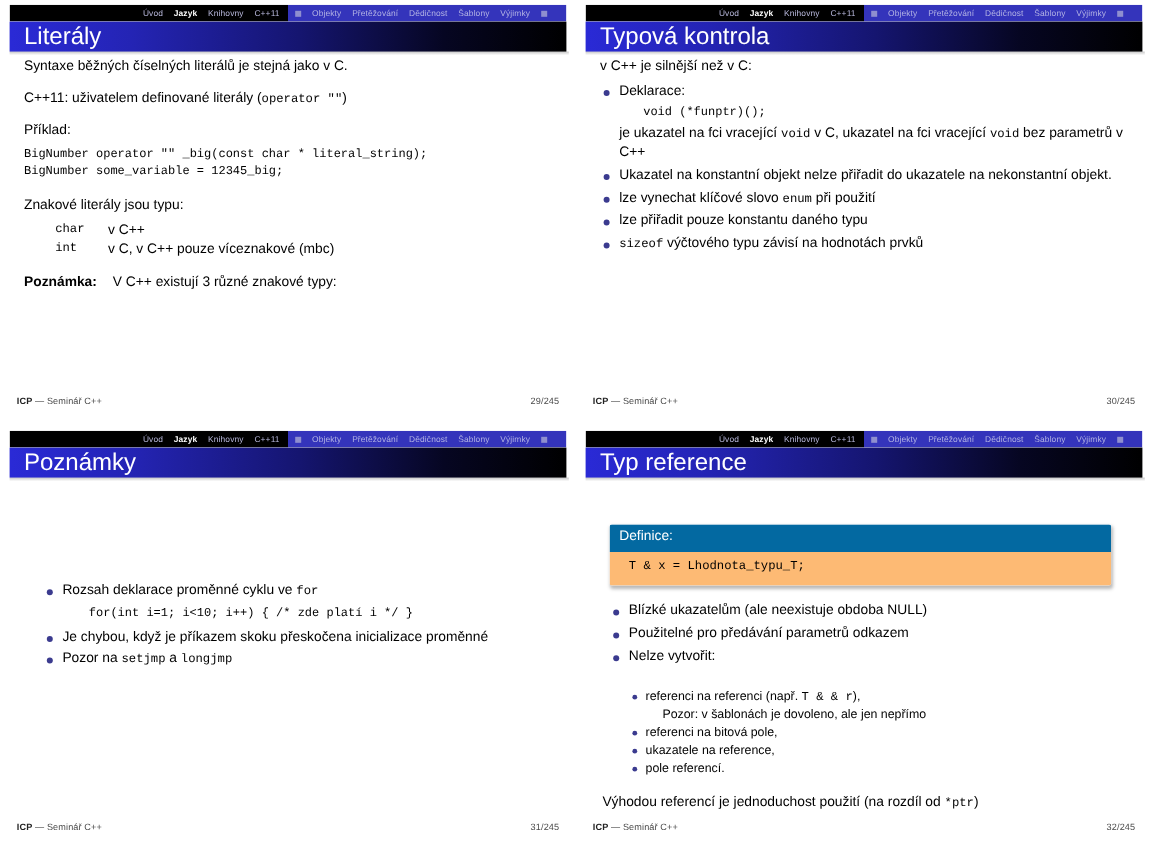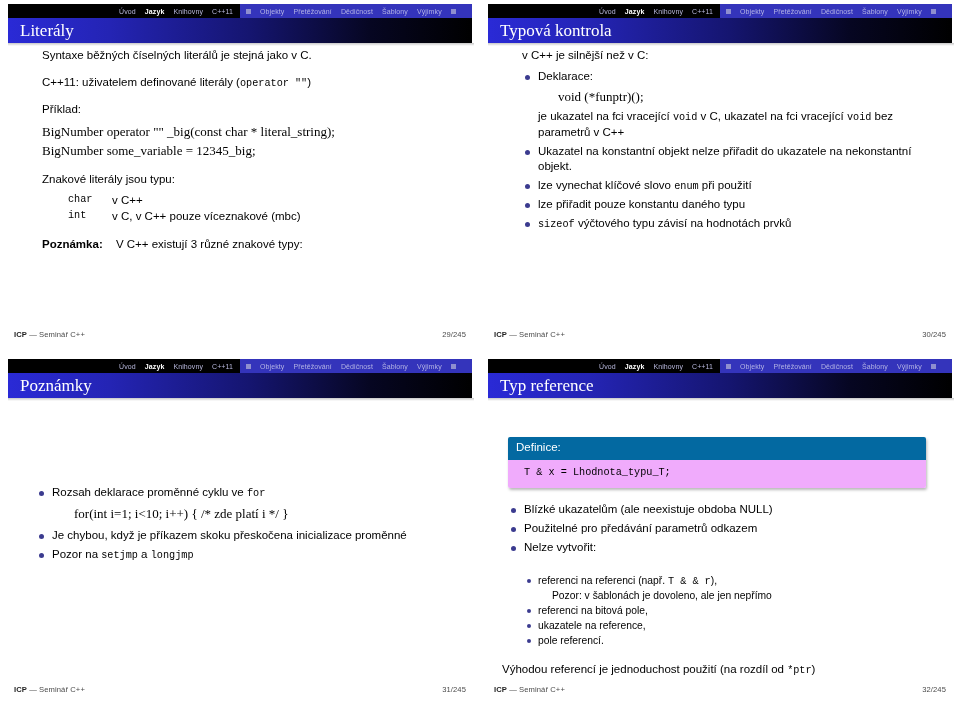--- a/index.html
+++ b/index.html
@@ -86,56 +86,55 @@
   .titlebar {
     position: relative;
     height: 25px;
     background: linear-gradient(to right, #2a2ad6 0%, #2424b4 22%, #151570 52%, #060622 78%, #000000 100%);
     display: flex;
     align-items: center;
     overflow: hidden;
   }
   .titlebar .title {
     color: #ffffff;
-    font-size: 17px;
+    font-size: 20px;
     padding-left: 12px;
     line-height: 1;
     white-space: nowrap;
-    font-family: Liberation Serif, serif;
   }
   .head-shadow {
     position: absolute;
     left: 8px;
     top: 43px;
     width: 466px;
     height: 3px;
     background: linear-gradient(to bottom, rgba(0,0,0,0.22), rgba(0,0,0,0));
   }
 
   
   .slide-body {
     position: absolute;
     left: 0;
     top: 48px;
     width: 480px;
     height: 275px;
     box-sizing: border-box;
-    padding: 0 24px 0 42px;
+    padding: 0 24px 0 20px;
     font-size: 11.5px;
     line-height: 1.38;
   }
   code {
     font-family: "Liberation Mono", monospace;
     font-size: 10.2px;
   }
   .para { margin: 0 0 11px 0; }
   .para.tight { margin-bottom: 5px; }
   .codeblock {
-    font-family: Liberation Serif, serif;
-    font-size: 13px;
+    font-family: Liberation Mono, monospace;
+    font-size: 10px;
     line-height: 1.45;
     white-space: pre;
     margin: 0 0 12px 0;
   }
   .indent-1 { padding-left: 26px; }
   .indent-2 { padding-left: 52px; }
   .noteline {
     margin: 0 0 2px 0;
   }
   .noteline b { font-weight: bold; }
@@ -198,21 +197,21 @@
     border-radius: 2px;
     overflow: hidden;
   }
   .defbox-head {
     background: #0369a1;
     color: #ffffff;
     font-size: 11.5px;
     padding: 3px 8px 4px 8px;
   }
   .defbox-body {
-    background: #f0abfc;
+    background: #fdba74;
     padding: 6px 8px 8px 16px;
     font-family: "Liberation Mono", monospace;
     font-size: 10.2px;
     color: #000000;
   }
 
   
   .slide-foot {
     position: absolute;
     left: 0;

